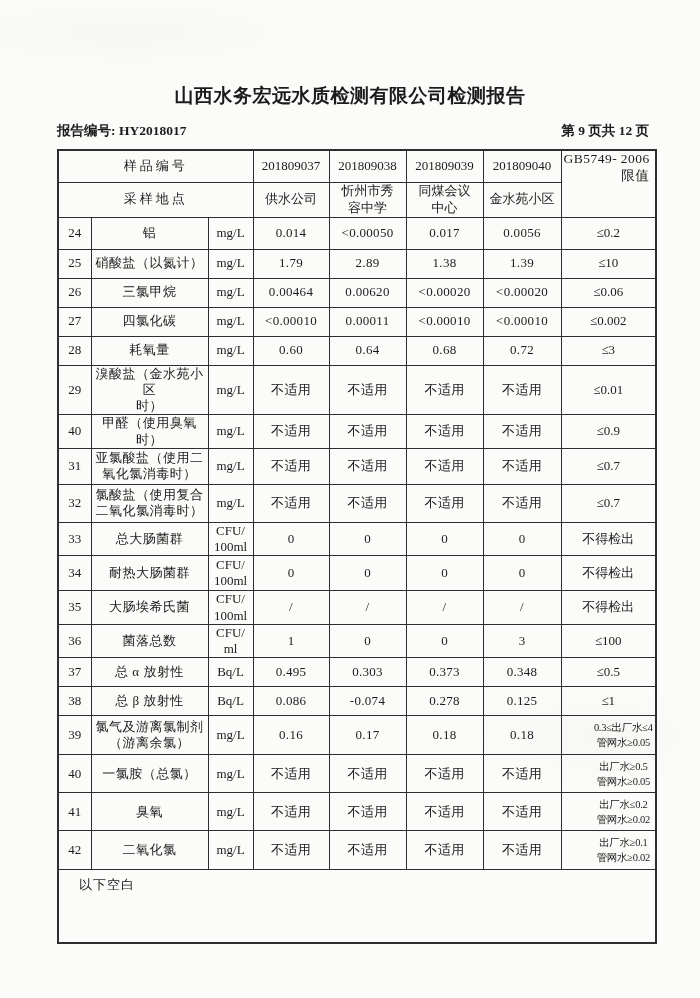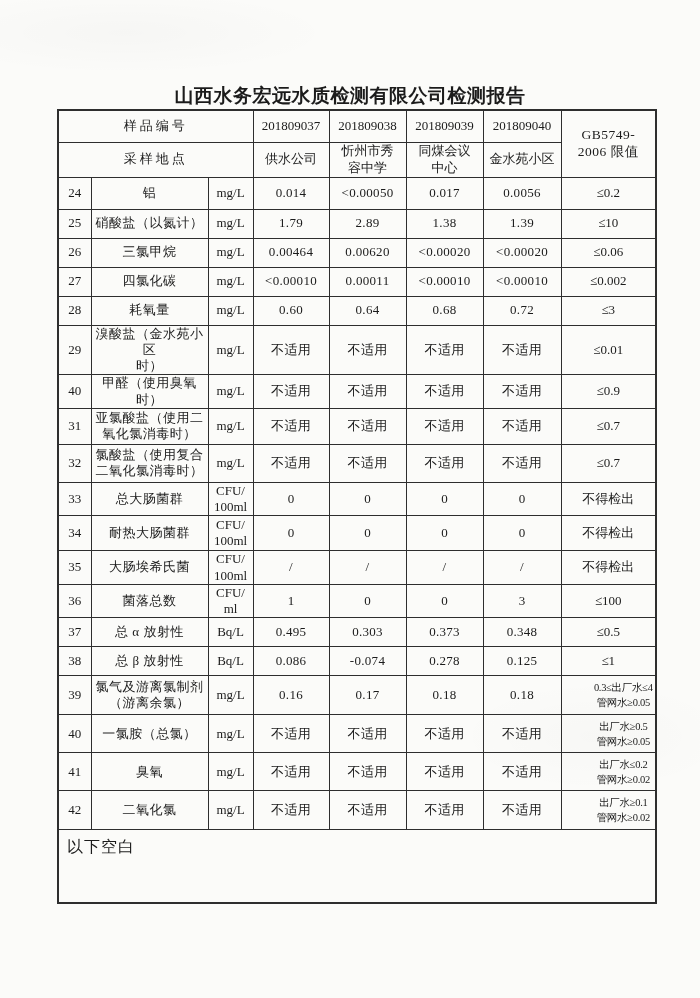--- a/index.html
+++ b/index.html
@@ -50,46 +50,50 @@
     line-height:1.25;
   }
   tr.hr1{height:32px;}
   tr.hr2{height:35px;}
   td.grouplab{letter-spacing:3px;font-size:13px;}
   td.sid{font-size:13px;}
   td.loc{font-size:12.5px;white-space:pre-line;line-height:1.3;}
   td.limhead{padding:0;}
   .limhead-inner{
     height:100%;min-height:65px;
-    display:flex;flex-direction:column;justify-content:center;
+    display:flex;justify-content:space-between;
     font-size:13.5px;letter-spacing:0.5px;
   }
   td.no{font-size:13px;}
   td.name{
     text-align:left;padding-left:6px;
     font-size:12px;white-space:pre-line;line-height:1.3;
     letter-spacing:0.5px;
   }
   td.unit{font-size:10.5px;white-space:pre-line;line-height:1.15;font-family:"Liberation Serif","DejaVu Serif",serif;}
   td.val{font-size:13px;letter-spacing:0.3px;}
   td.limit{font-size:12.5px;white-space:pre-line;line-height:1.3;}
   td.limit.small{font-size:10.5px;line-height:1.45;letter-spacing:-0.3px;padding-left:32px;}
   tr.foot td{
     height:58px;
     text-align:left;vertical-align:top;
-    padding:7px 8px;font-size:16px;letter-spacing:1px;
+    padding:7px 20px;font-size:13px;letter-spacing:1px;
   }
 </style>
 </head>
 <body>
 
 <div class="page">
 
   <h1 class="title">山西水务宏远水质检测有限公司检测报告</h1>
 
+  <div class="meta">
+    <div><span>报告编号: </span><span>HY2018017</span></div>
+    <div>第 9 页共 12 页</div>
+  </div>
 
   <table class="results">
     <colgroup>
       <col style="width:33px">
         <col style="width:117px">
         <col style="width:45px">
       <col style="width:76px">
         <col style="width:77px">
         <col style="width:77px">
       <col style="width:78px">

